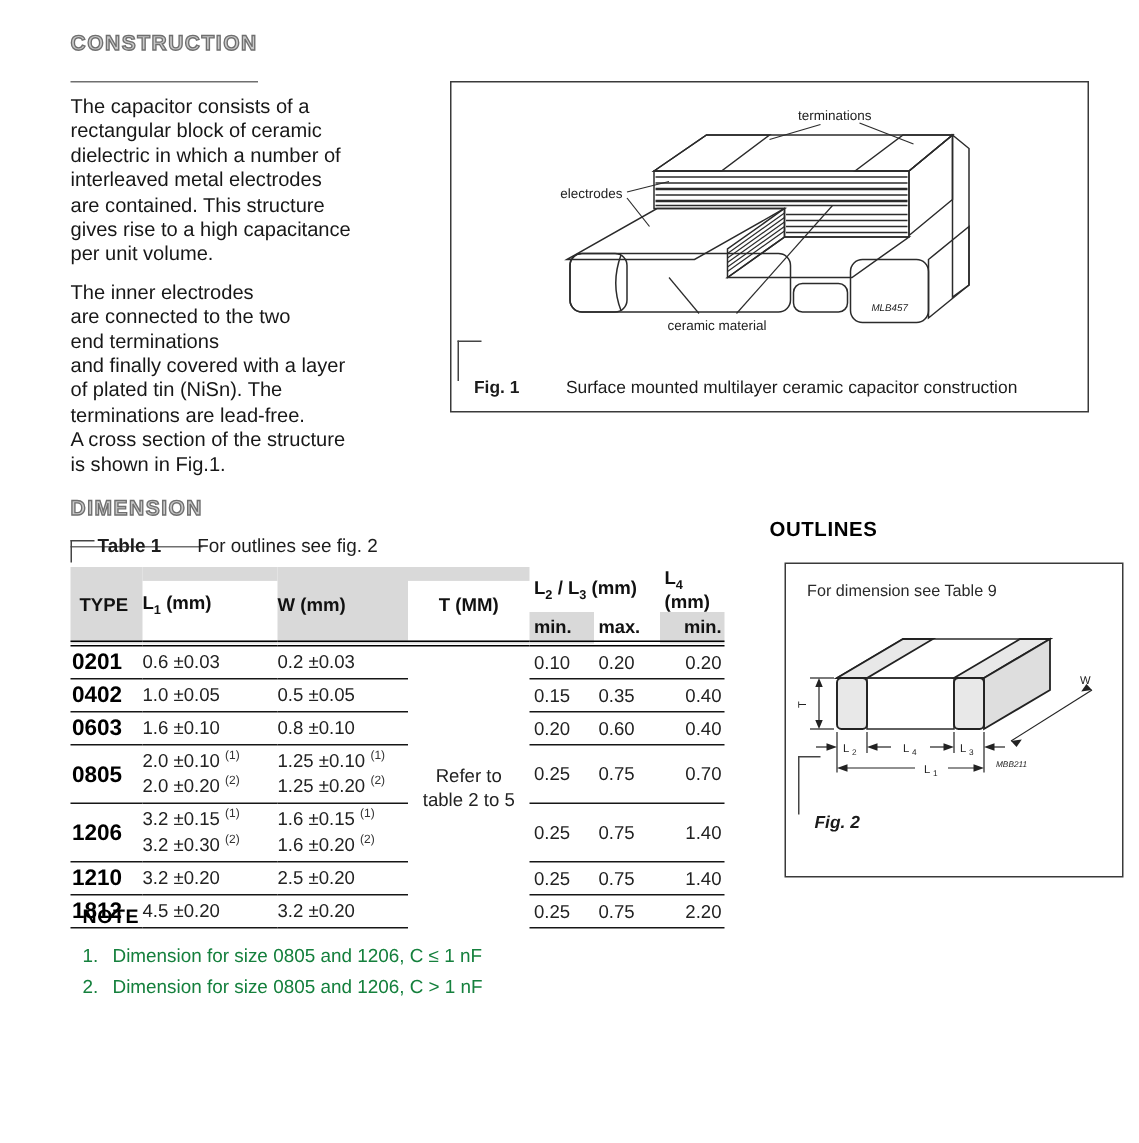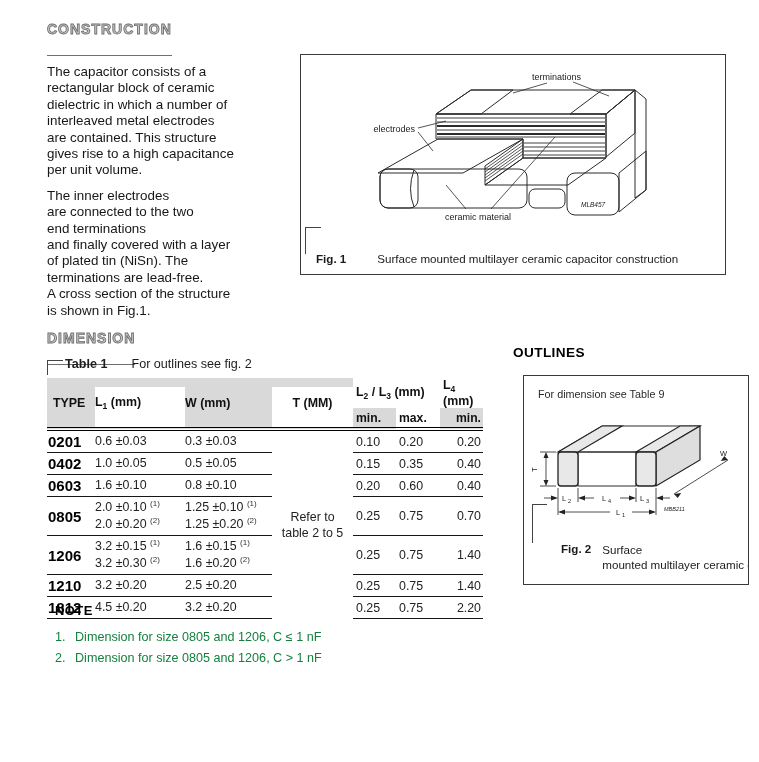--- a/index.html
+++ b/index.html
@@ -19,21 +19,21 @@
   .construction p:first-of-type{margin-top:8px;}
 
   .figbox{position:absolute;border:1px solid #3a3a3a;background:#fff;margin-left:12px;}
   #fig1-box{left:288px;top:54px;width:424px;height:219px;}
   #fig2-box{left:511px;top:375px;width:224px;height:208px;overflow:hidden;}
   .figcap{position:absolute;display:flex;font-size:11.6px;color:#1b1b1b;}
   .figcap .figlbl{font-weight:700;margin-right:11px;white-space:nowrap;}
   .bracket{position:absolute;border-left:1.3px solid #444;border-top:1.3px solid #444;}
   #fig1-cap{left:15px;bottom:9px;gap:20px;}
   #fig1-bracket{left:4px;bottom:20px;width:15px;height:26px;}
-  #fig2-cap{left:37px;top:166px;}
+  #fig2-cap{left:19px;top:166px;font-style:italic;}
   #fig2-bracket{left:8px;top:128px;width:14px;height:38px;}
   #fig2-cap .capline{white-space:nowrap;line-height:15px;}
   #fig2-note{position:absolute;left:14px;top:12px;font-size:10.8px;color:#2a2a2a;}
 
   #dimension-heading{position:absolute;left:47px;top:330px;}
   #table-label{position:absolute;left:47px;top:357px;font-size:12.6px;padding-left:18px;}
   #table-label .bracket{left:0;top:3px;width:15px;height:14px;}
   #table-label b{margin-right:24px;}
 
   #outlines-heading{position:absolute;left:513px;top:345px;margin:0;
@@ -181,21 +181,21 @@
         <th class="bg-solid dbl r"><span>min.</span></th>
       </tr>
     </thead>
     <tbody id="t1-body">
         <tr>
           <td class="typecell rl">0201</td>
           <td class="rl">
             <div class="cellline"><span>0.6 ±0.03</span></div>
           </td>
           <td class="rl">
-            <div class="cellline"><span>0.3 ±0.03</span></div>
+            <div class="cellline"><span>0.2 ±0.03</span></div>
           </td>
           <td rowspan="7" class="tcell">
             <div>Refer to</div>
             <div>table 2 to 5</div>
           </td>
           <td class="vnum rl">0.10</td>
           <td class="vnum rl">0.20</td>
           <td class="r rl">0.20</td>
         </tr>
         <tr>
@@ -332,24 +332,20 @@
     <text x="84" y="119" font-size="5.5">4</text>
     <text x="116" y="117" font-size="7.5">L</text>
     <text x="122" y="119" font-size="5.5">3</text>
     <text x="92" y="131" font-size="7.5">L</text>
     <text x="98" y="133" font-size="5.5">1</text>
     <text x="140" y="127" font-size="5.5" font-style="italic" fill="#666">MBB211</text>
   </svg>
   <div class="bracket" id="fig2-bracket"></div>
   <div class="figcap" id="fig2-cap">
     <span class="figlbl">Fig. 2</span>
-    <span>
-      <div class="capline">Surface</div>
-      <div class="capline">mounted multilayer ceramic c</div>
-    </span>
   </div>
 </div>
 
 <div class="notes">
   <h3>NOTE</h3>
   <div class="nitem">
     <span class="nnum">1.</span><span>Dimension for size 0805 and 1206, C ≤ 1 nF</span>
   </div>
   <div class="nitem">
     <span class="nnum">2.</span><span>Dimension for size 0805 and 1206, C &gt; 1 nF</span>

